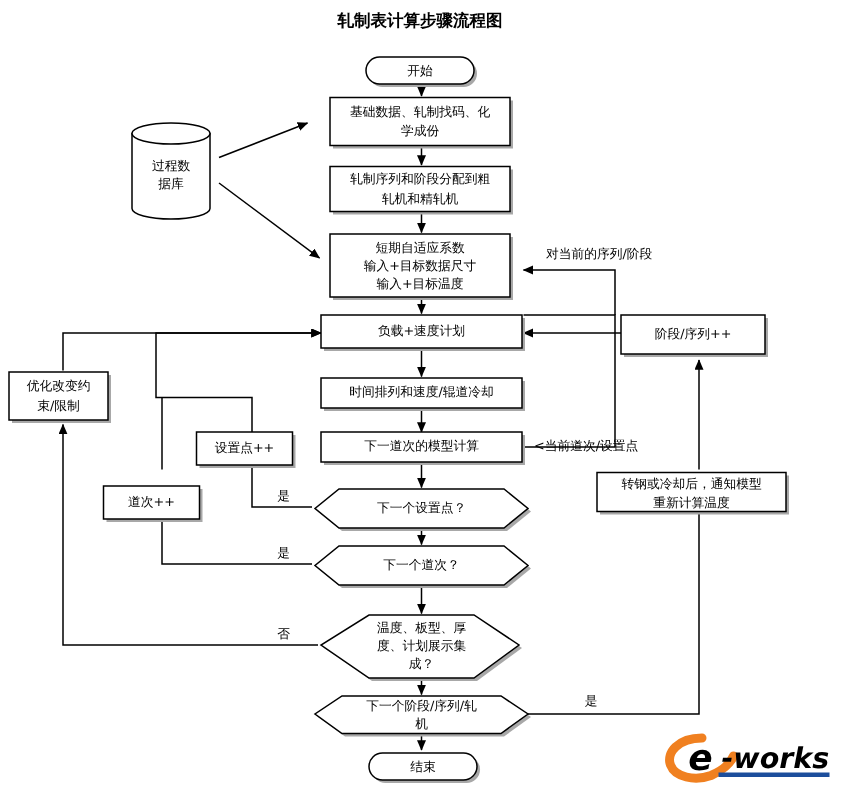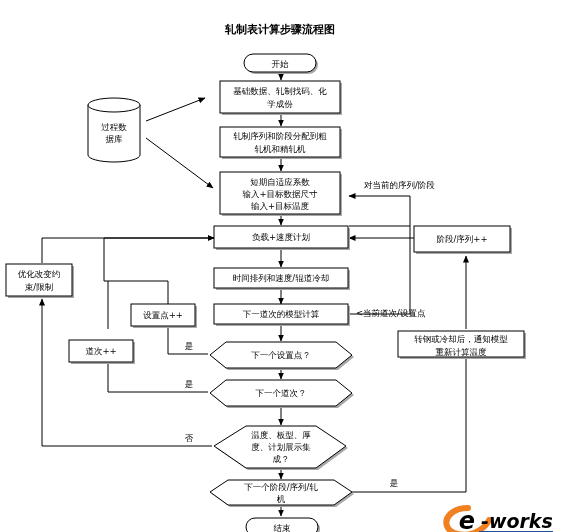--- a/index.html
+++ b/index.html
@@ -10,21 +10,21 @@
   body {
     width: 561px;
     height: 532px;
     overflow: hidden;
     font-family: "DejaVu Sans", "Liberation Sans", sans-serif;
     position: relative;
   }
   #chart-root {
     position: absolute;
     left: 0;
-    top: 16px;
+    top: 0;
     width: 561px;
     height: 388px;
   }
   svg text {
     font-family: "DejaVu Sans", "Liberation Sans", sans-serif;
     fill: #000000;
   }
   .node-shape {
     fill: #ffffff;
     stroke: #000000;

